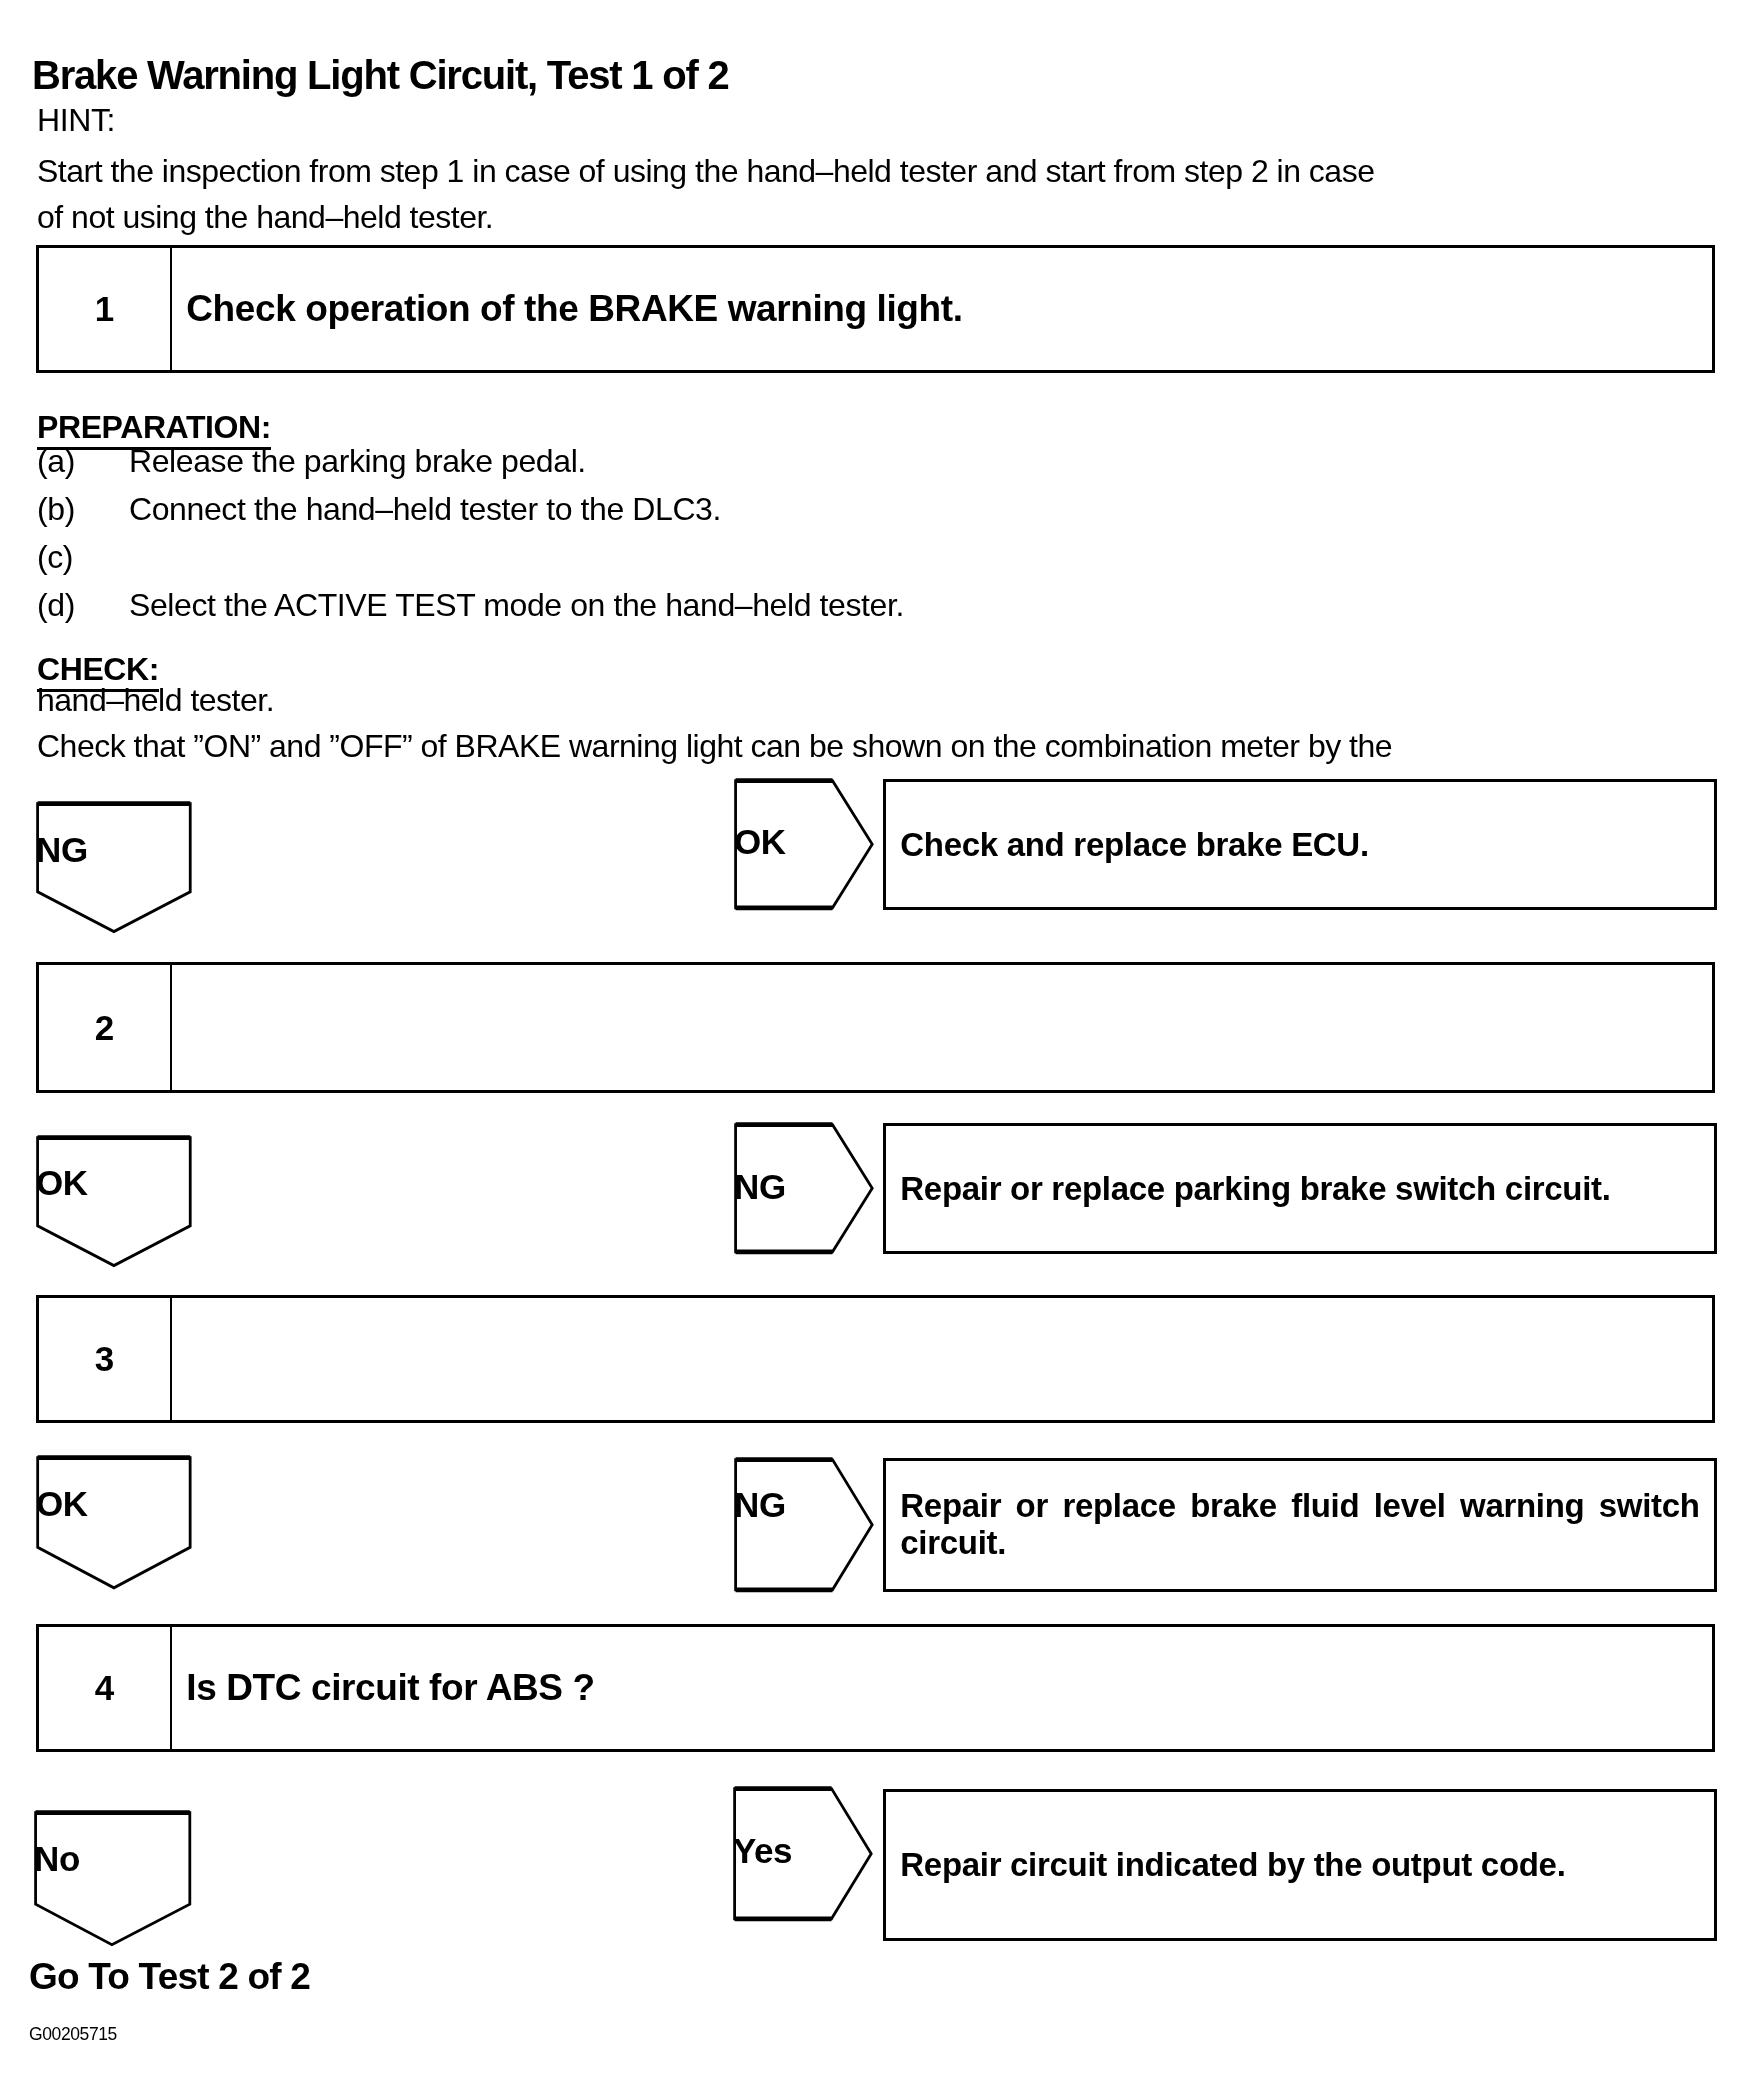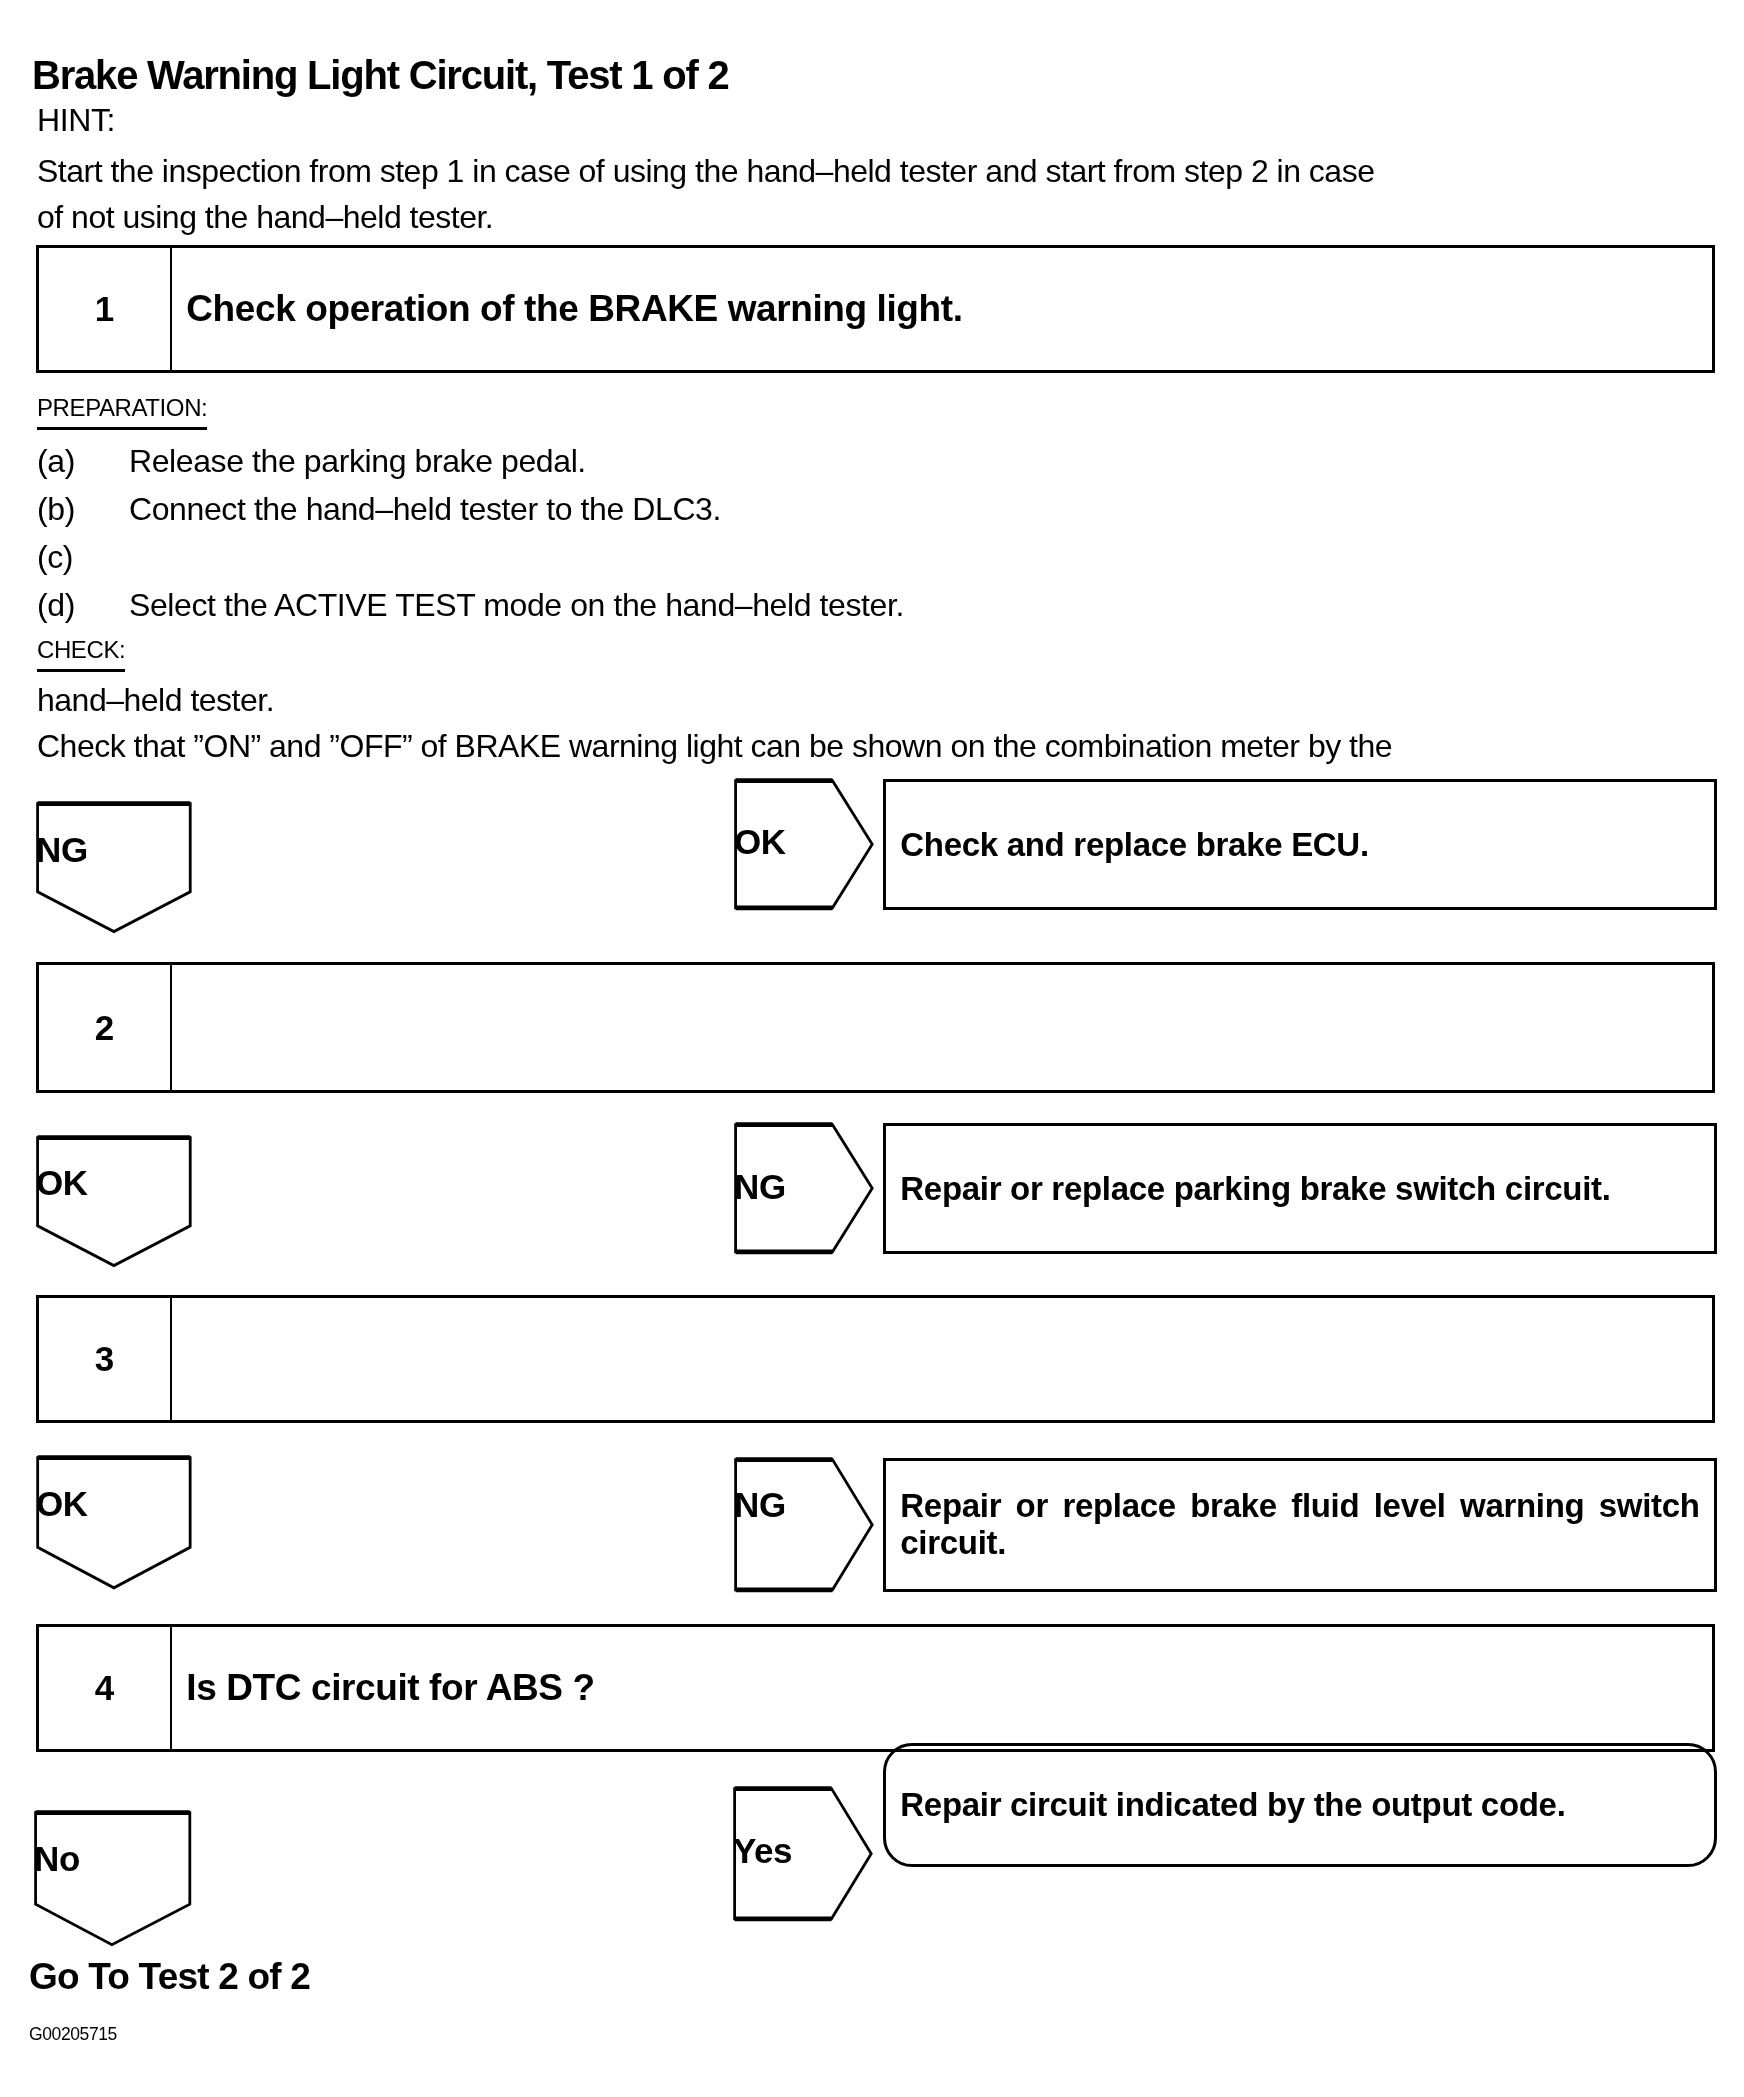--- a/index.html
+++ b/index.html
@@ -2,21 +2,21 @@
 <html style="font-size:12.8px"><head>
 <meta charset="utf-8">
 <style>
   html, body { margin:0; padding:0; background:#ffffff; }
   body { width:1744px; height:2097px; position:relative; overflow:hidden; color:#000; font-family:"Liberation Sans", sans-serif; }
   .abs { position:absolute; }
   .title { left:32px; top:53px; font-size:40px; font-weight:bold; letter-spacing:-1.2px; white-space:nowrap; }
   .hint-label { left:37px; top:102px; font-size:32px; letter-spacing:-0.4px; }
   .body-text { font-size:32px; letter-spacing:-0.5px; white-space:nowrap; line-height:46px; }
   .hint-text { left:37px; top:148px; }
-  .section-label { font-size:24px; font-weight:normal; letter-spacing:-0.4px; border-bottom:3.2px solid #000; padding-bottom:1.6px; line-height:35px; }
+  .section-label { font-size:32px; font-weight:bold; letter-spacing:-0.4px; border-bottom:3.2px solid #000; padding-bottom:1.6px; line-height:35px;margin-top:20px; }
   .prep-label { left:37px; top:390px; }
   .check-label { left:37px; top:632px; }
   .prep-list { left:37px; top:437px; }
   .prep-item { display:flex; height:48px; align-items:center; font-size:32px; letter-spacing:-0.4px; white-space:nowrap; }
   .prep-key { width:92px; }
   .check-text { left:37px; top:677px; }
 
   .step-box { left:36px; width:1679px; border:3.2px solid #000; box-sizing:border-box; display:flex; align-items:center; }
   .step-num { width:131px; align-self:stretch; border-right:2.4px solid #000; display:flex; align-items:center; justify-content:center; font-size:35px; font-weight:bold; }
   .step-text { padding-left:14.3px; font-size:37px; font-weight:bold; letter-spacing:-0.4px; white-space:nowrap; }
@@ -129,17 +129,17 @@
   <line x1="2" y1="2" x2="196" y2="2" stroke="#000" stroke-width="6"></line>
 </svg>
 <div class="arrow-label" style="left:34px;top:1839px;width:158px;">No</div>
 
 <svg class="arrow-svg" style="left:733px;top:1787px;" width="143" height="135" viewBox="0 0 180 170">
   <polygon points="2,2 124,2 174,84 124,166 2,166" fill="#fff" stroke="#000" stroke-width="3.5"></polygon>
   <line x1="2" y1="2" x2="124" y2="2" stroke="#000" stroke-width="6"></line>
   <line x1="2" y1="166" x2="124" y2="166" stroke="#000" stroke-width="6"></line>
 </svg>
 <div class="arrow-label" style="left:733px;top:1831px;width:99px;">Yes</div>
-<div class="abs result-box" style="top:1743px;height:124px;border-radius:29px;">Repair circuit indicated by the output code.</div>
+<div class="abs result-box" style="top:1789px;height:152px;">Repair circuit indicated by the output code.</div>
 
 <div class="abs goto">Go To Test  2 of 2</div>
 <div class="abs code">G00205715</div>
 
 
 </body></html>

